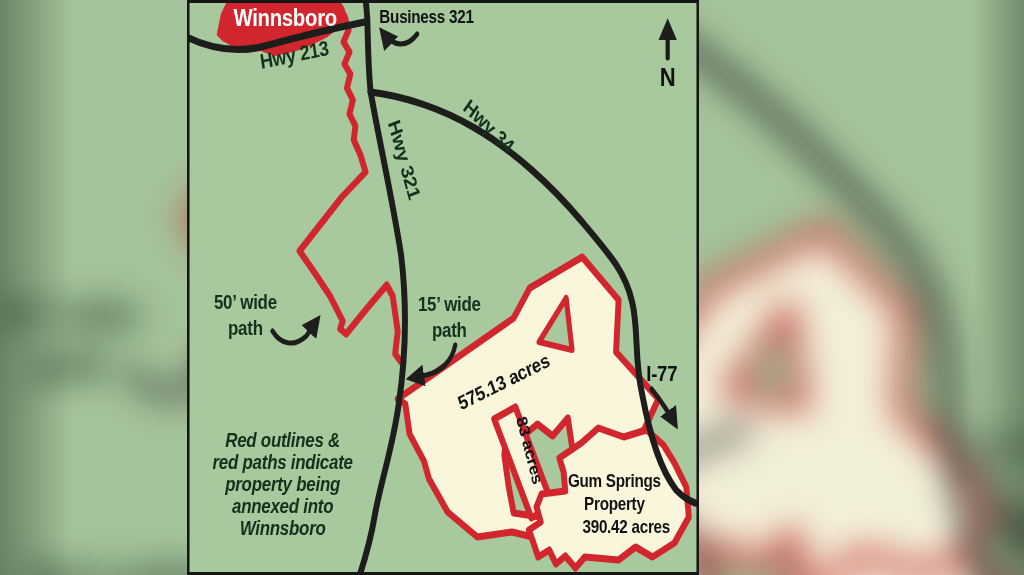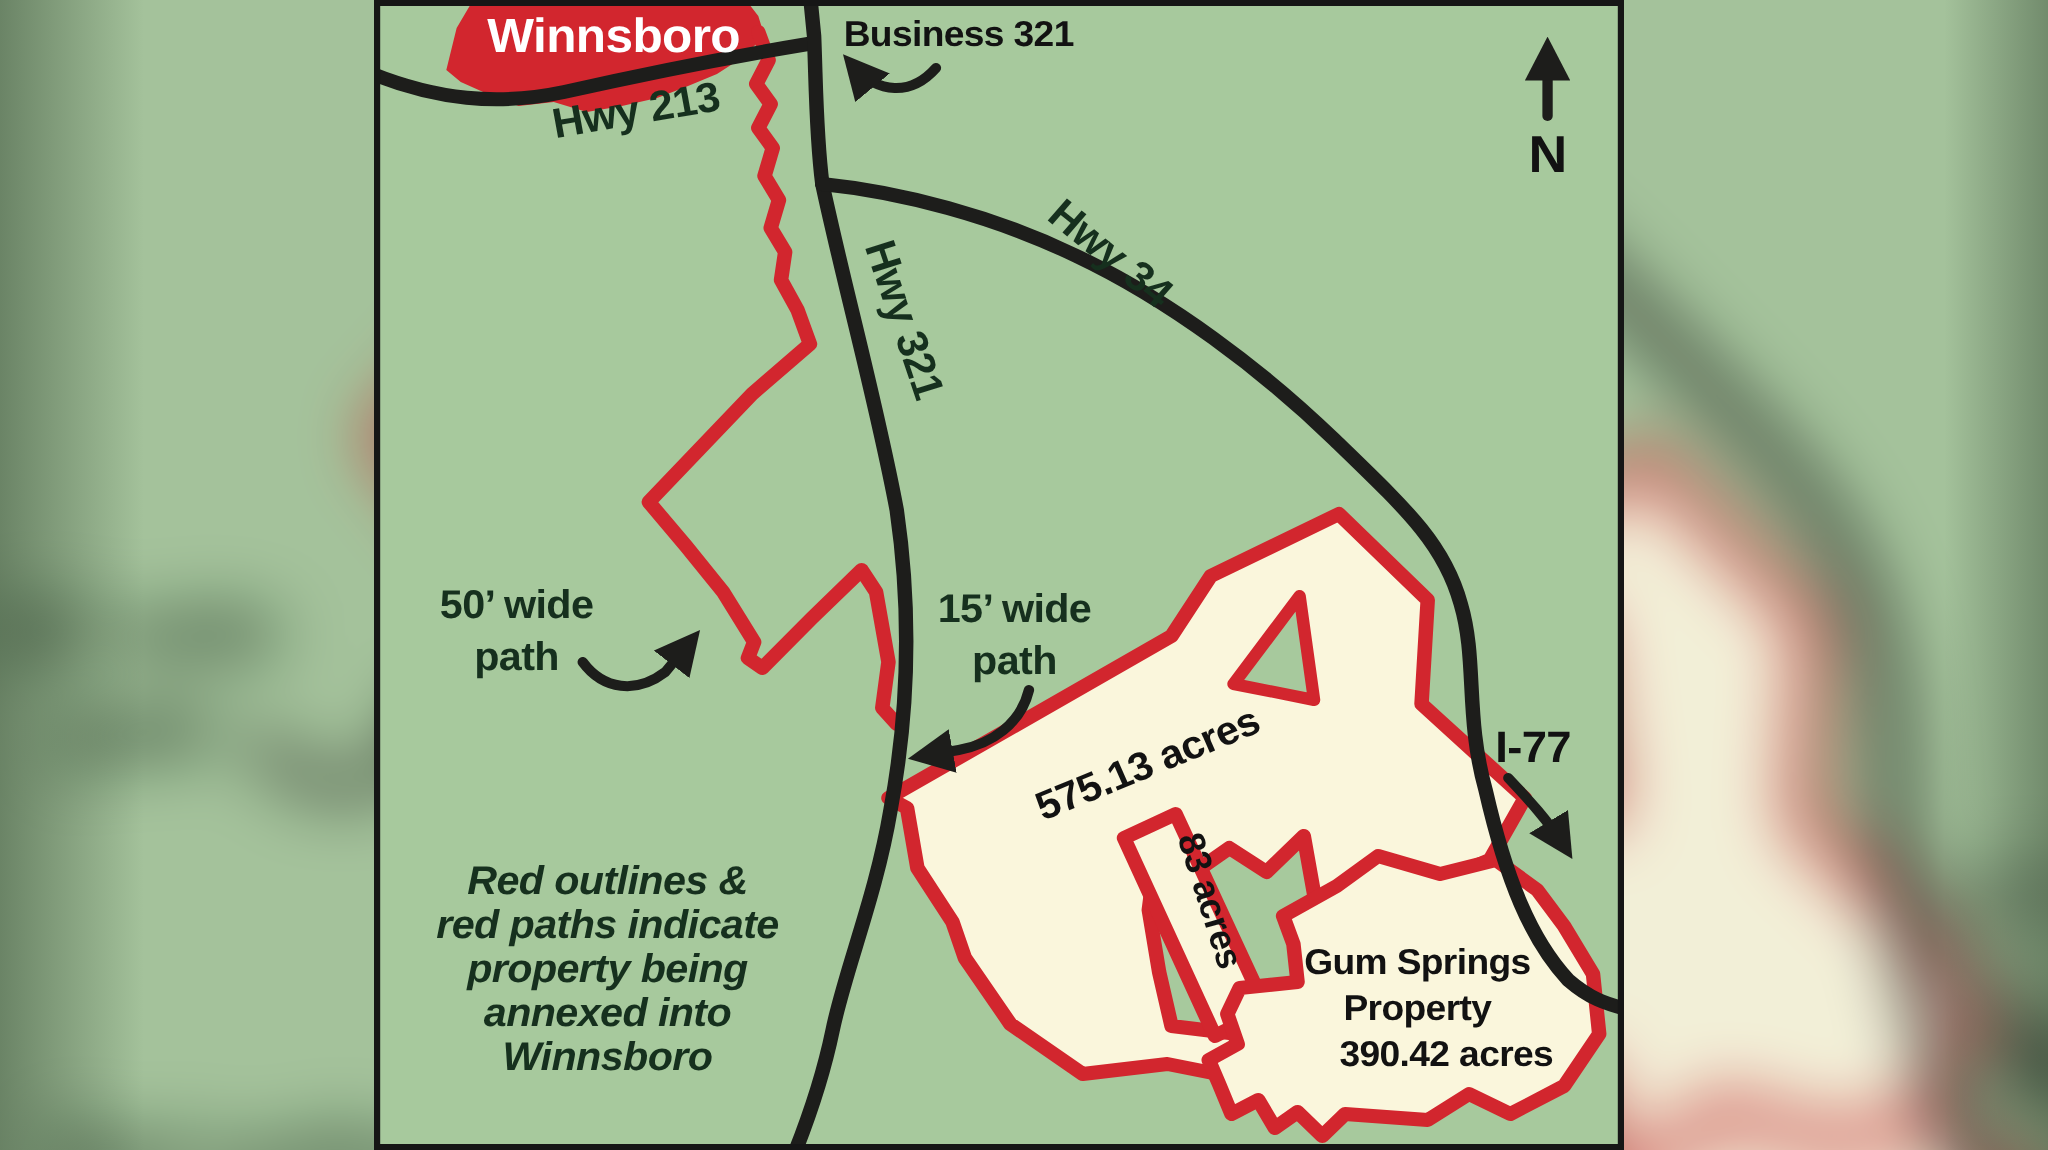--- a/index.html
+++ b/index.html
@@ -25,21 +25,21 @@
     transform:scale(1.9);transform-origin:50% 50%;
     filter:blur(9px) brightness(.97) saturate(.92);
   }
   .bg-inner svg{width:100%;height:100%;display:block;}
   .vignette{
     position:absolute;inset:0;pointer-events:none;
     background:
       linear-gradient(90deg,rgba(44,64,44,.48) 0,rgba(44,64,44,0) 72px),
       linear-gradient(270deg,rgba(44,64,44,.42) 0,rgba(44,64,44,0) 52px);
   }
-  .map-panel{position:absolute;left:187px;top:0;width:625px;height:575px;}
+  .map-panel{position:absolute;left:187px;top:0;width:512px;height:575px;}
   .map-panel svg{width:100%;height:100%;display:block;}
 
   svg text{
     font-family:"Liberation Sans",sans-serif;
     font-weight:700;letter-spacing:-0.3px;
   }
   .road{stroke:var(--road-black);stroke-width:7;fill:none;stroke-linecap:round;}
   .redpath{stroke:var(--annex-red);stroke-width:7;fill:none;stroke-linecap:round;stroke-linejoin:round;}
   .parcel{fill:var(--parcel-cream);stroke:var(--annex-red);stroke-width:7;stroke-linejoin:round;}
   .notch{fill:var(--map-green);stroke:var(--annex-red);stroke-width:6;stroke-linejoin:round;}

